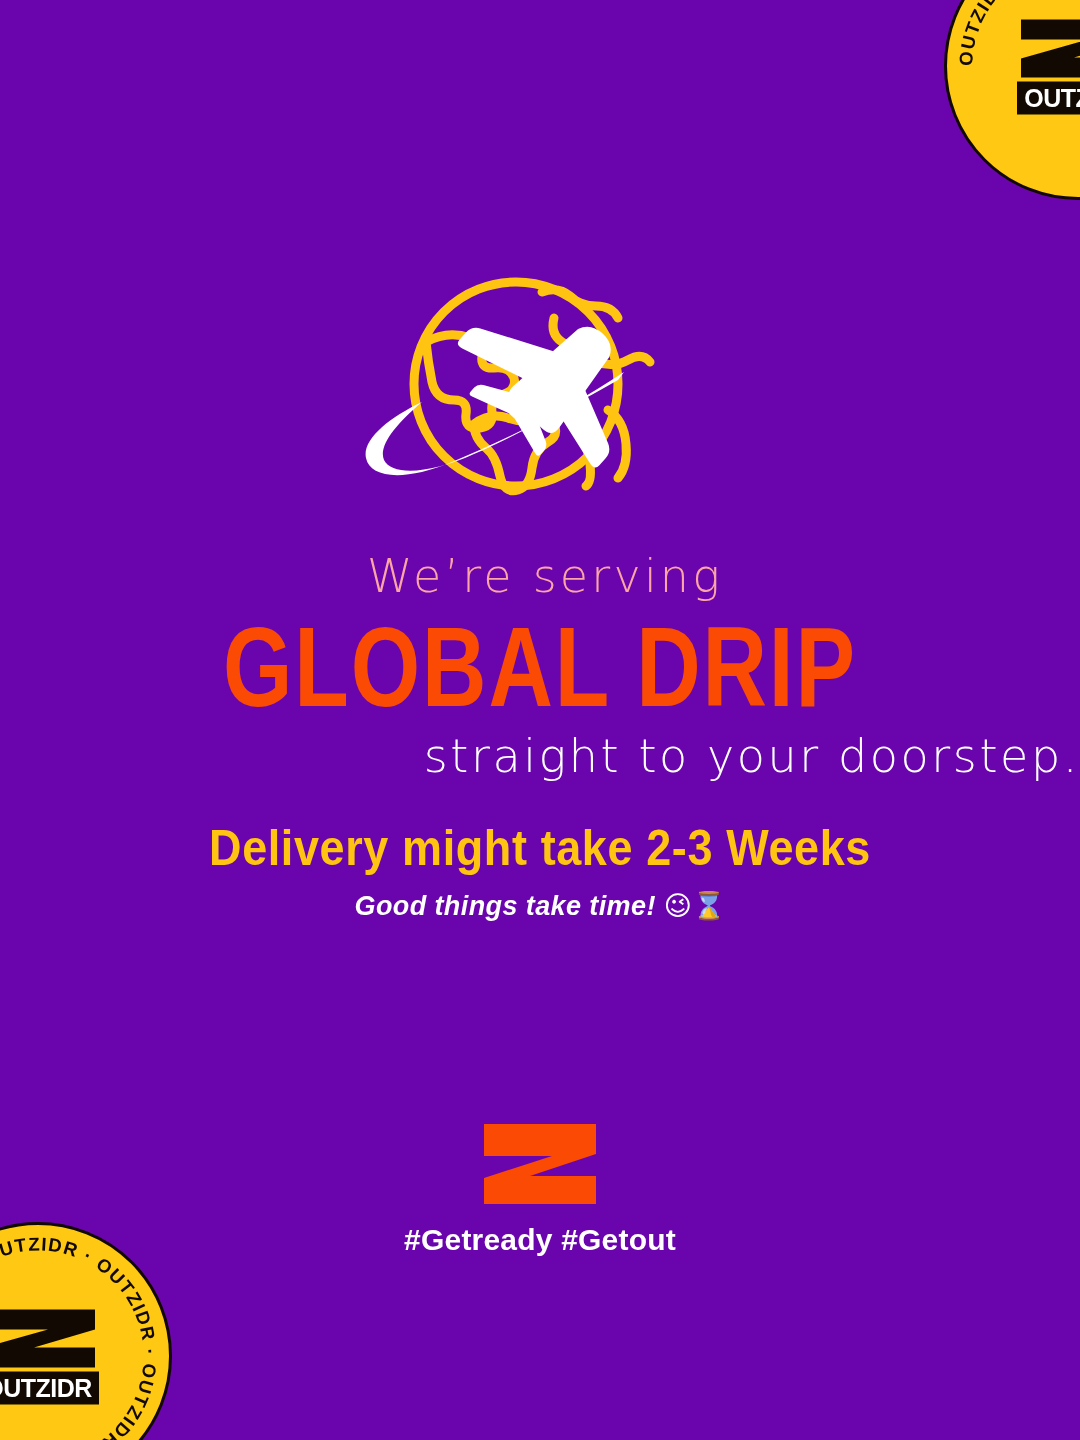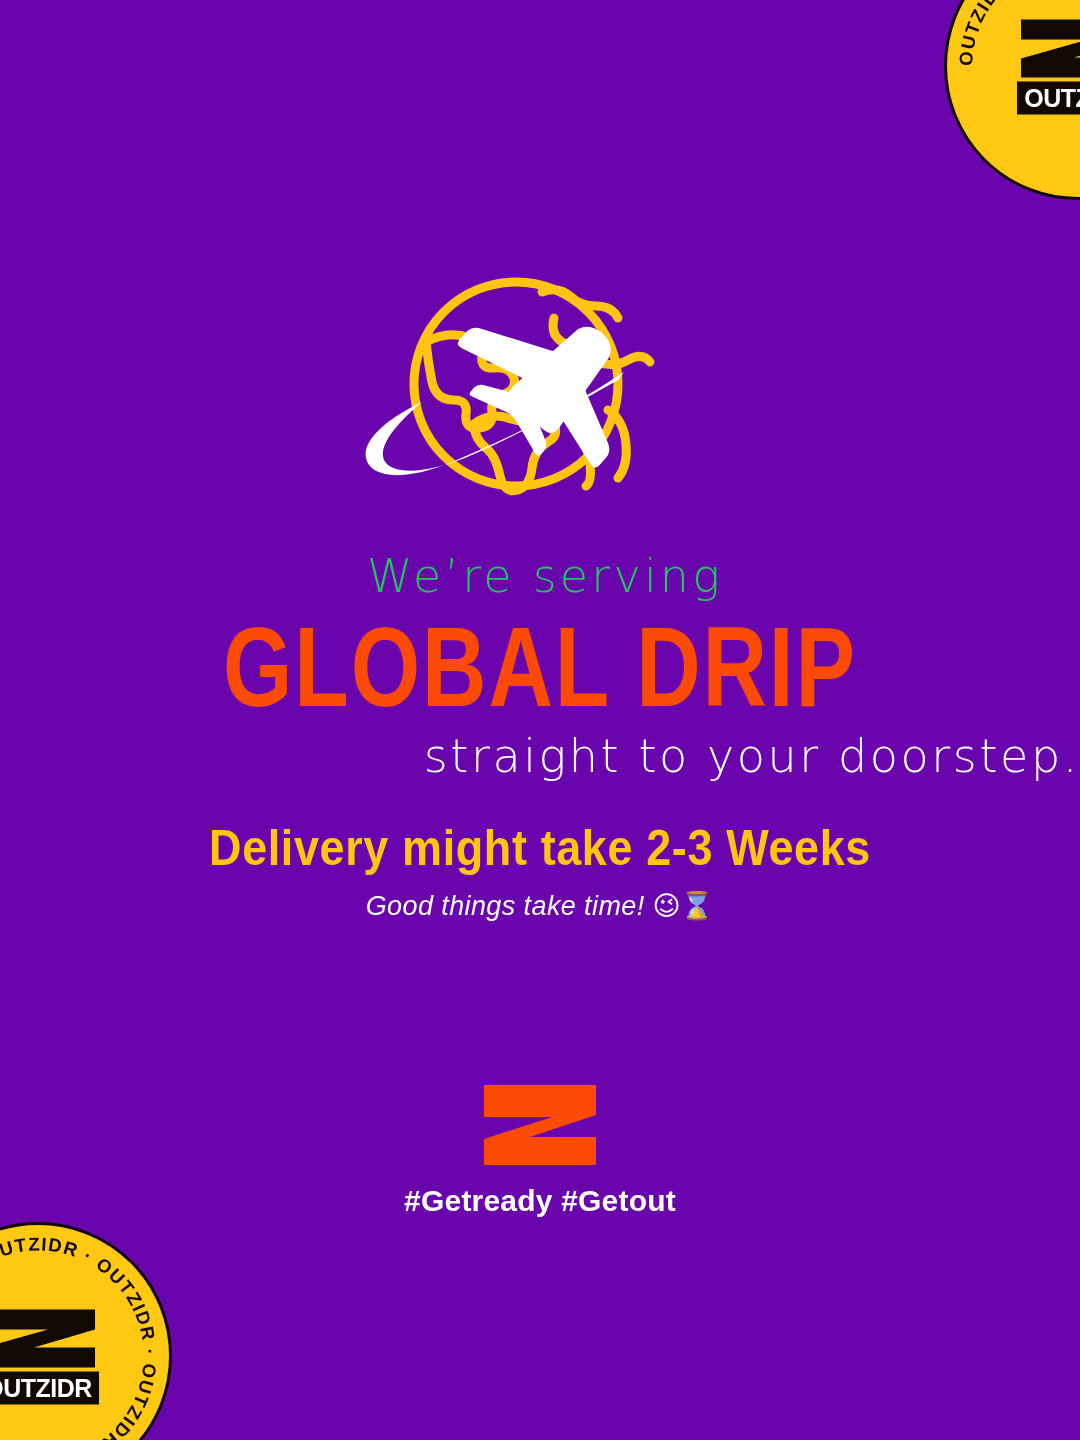--- a/index.html
+++ b/index.html
@@ -103,21 +103,21 @@
 
   
   .copy {
     position: absolute;
     left: 0;
     top: 548px;
     width: 1080px;
     text-align: center;
   }
   .line-serving {
-    color: #22c55e;
+    color: #fca5a5;
     font-size: 46px;
     font-weight: 300;
     letter-spacing: 3.2px;
     line-height: 1.25;
     font-family: "DejaVu Sans", "Liberation Sans", sans-serif;
     margin-left: 10px;
   }
   .line-global {
     margin-top: 4px;
     color: #FA4A04;
@@ -154,37 +154,37 @@
     letter-spacing: 0.6px;
     line-height: 1.2;
     font-family: "Liberation Sans Narrow", "Liberation Sans", "DejaVu Sans", sans-serif;
     transform: scaleY(1.12);
     transform-origin: center top;
   }
   .line-goodthings {
     margin-top: 17px;
     color: #ffffff;
     font-size: 27px;
-    font-weight: 400;
+    font-weight: 700;
     font-style: italic;
     letter-spacing: 0.4px;
     line-height: 1.25;
     font-family: "Liberation Sans", "DejaVu Sans", sans-serif;
   }
   .emoji {
     font-style: normal;
     font-family: "DejaVu Sans", sans-serif;
     letter-spacing: 0;
   }
 
   
   .footer {
     position: absolute;
     left: 0;
-    top: 1081px;
+    top: 1120px;
     width: 1080px;
     text-align: center;
   }
   .brand-z {
     width: 124px;
     height: 88px;
     margin: 0 auto;
   }
   .brand-z svg { display: block; width: 100%; height: 100%; }
   .hashtags {

